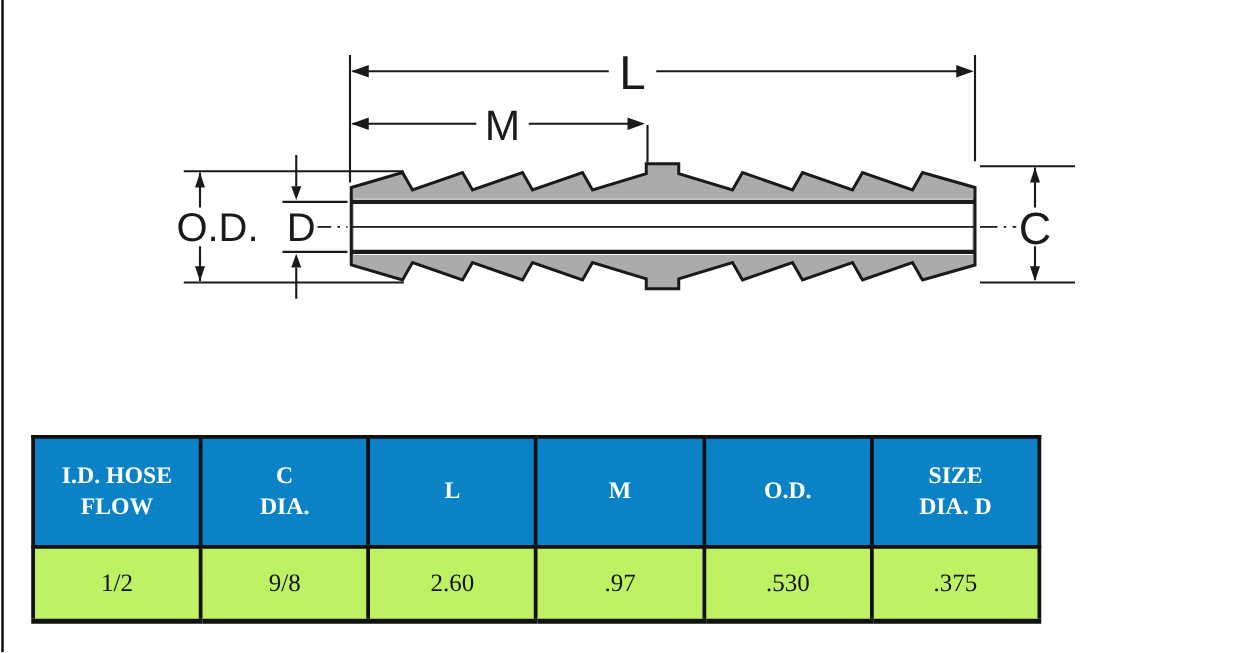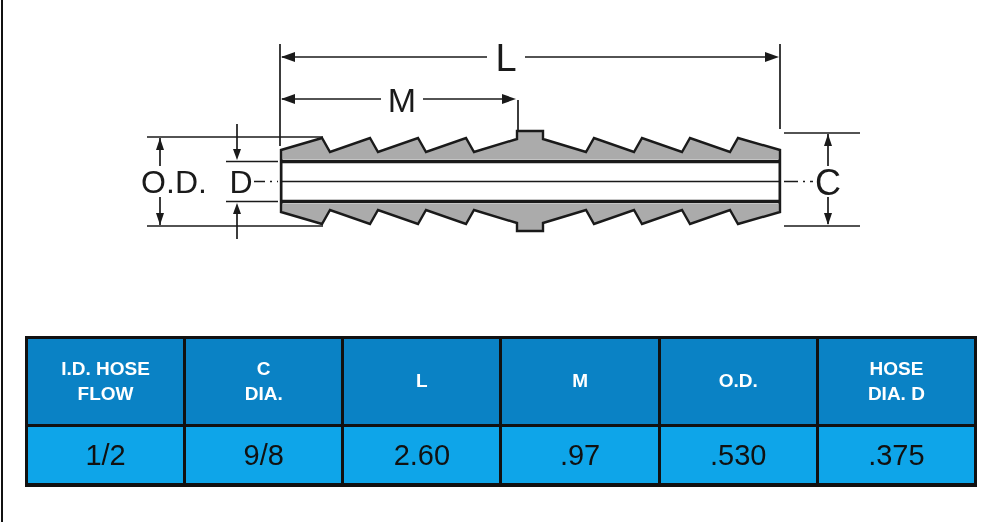--- a/index.html
+++ b/index.html
@@ -17,39 +17,39 @@
   .diagram{
     position:absolute;left:0;top:0;width:1000px;height:330px;
   }
   .dim-line{stroke:#1a1a1a;stroke-width:1.7;fill:none;}
   .thin-line{stroke:#1a1a1a;stroke-width:1.3;fill:none;}
   .bore-wall{stroke:#1a1a1a;stroke-width:3.4;fill:none;}
   .arrow{fill:#1a1a1a;stroke:none;}
   .dim-text{fill:#1a1a1a;font-family:"Liberation Sans", sans-serif;}
   .fs36{font-size:36px;} .fs34{font-size:34px;} .fs32{font-size:32px;} .fs38{font-size:38px;}
   .spec-table{
-    position:absolute;left:25px;top:336px;width:952px;
+    position:absolute;left:25px;top:348px;width:808px;
     border-collapse:collapse;table-layout:fixed;
-    font-family:Liberation Sans, sans-serif;
+    font-family:Liberation Serif, serif;
   }
   .spec-table th{
     background:#0a82c5;color:#ffffff;
     border:3px solid #111111;
     height:85px;
     font-size:19px;font-weight:bold;line-height:1.3;
     text-align:center;vertical-align:middle;
     padding:0 4px;
   }
   .spec-table th span{display:block;}
   .spec-table td{
-    background:#0ea5e9;color:#111111;
+    background:#bef264;color:#111111;
     border:3px solid #111111;
     border-bottom-width:4px;
     height:54px;
-    font-size:29px;font-weight:normal;
+    font-size:20px;font-weight:normal;
     text-align:center;vertical-align:middle;
   }
 </style>
 </head>
 <body>
 
 <div class="page">
   <div class="frame-line"></div>
 
   <svg class="diagram" viewBox="0 0 1000 330">
@@ -137,21 +137,21 @@
         </th>
         <th>
           <span>M</span>
             <span></span>
         </th>
         <th>
           <span>O.D.</span>
             <span></span>
         </th>
         <th>
-          <span>HOSE</span>
+          <span>SIZE</span>
             <span>DIA. D</span>
         </th>
       </tr>
     </thead>
     <tbody>
       <tr>
         <td>1/2</td>
         <td>9/8</td>
         <td>2.60</td>
         <td>.97</td>

